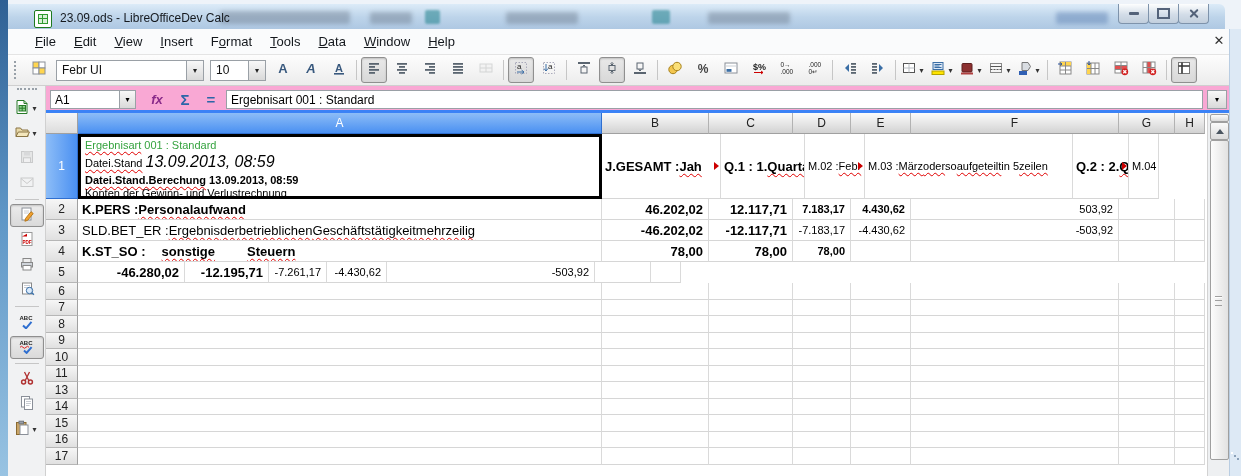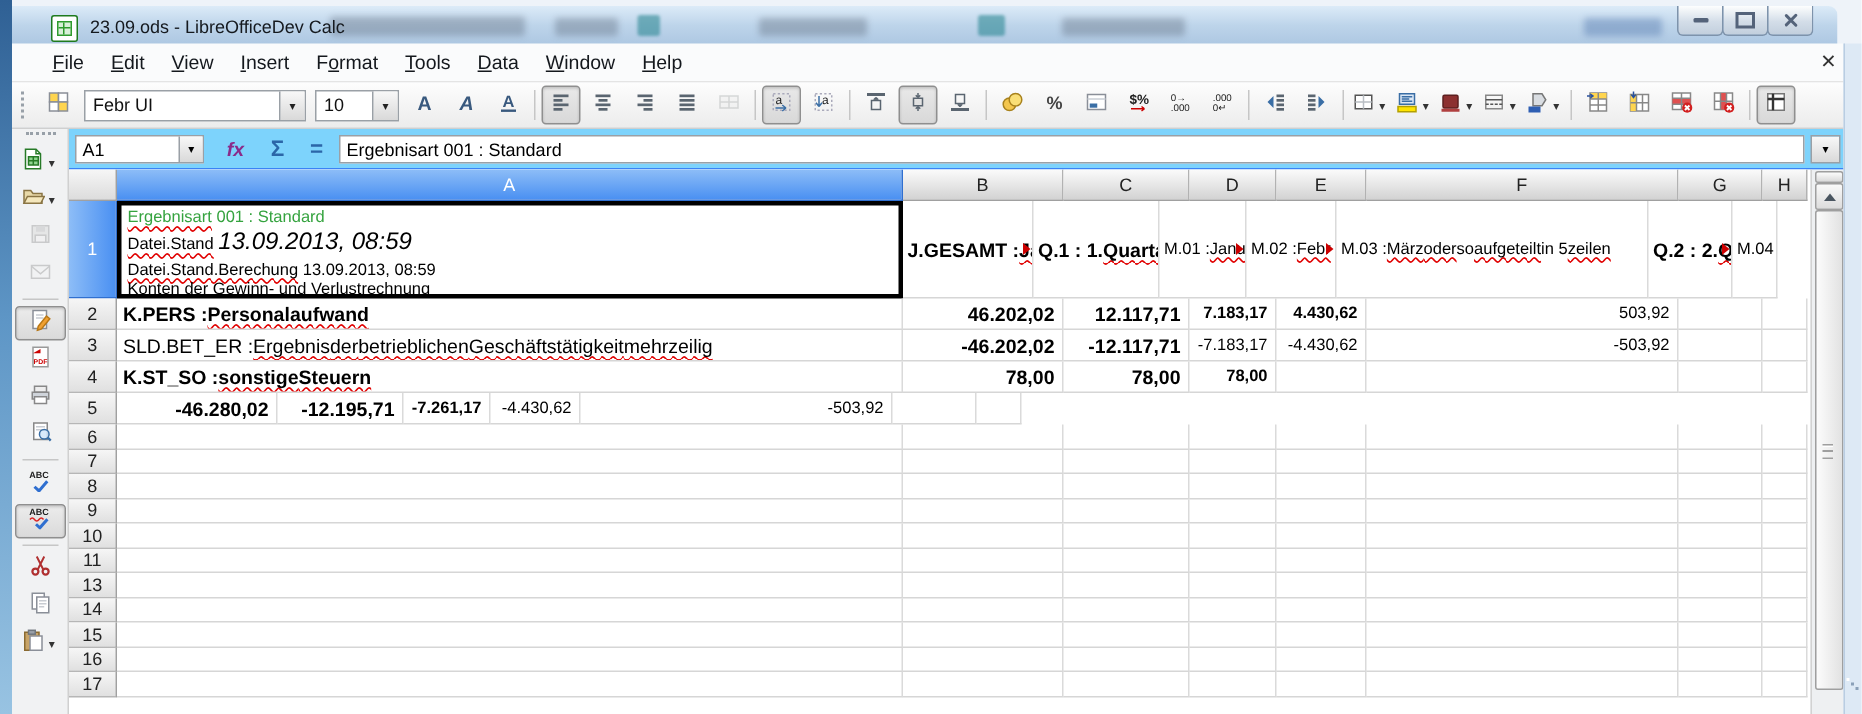--- a/index.html
+++ b/index.html
@@ -34,21 +34,21 @@
   .toolbar{left:8px;top:55px;width:1221px;height:31px;background:linear-gradient(180deg,#fdfdfd,#ececec);border-bottom:1px solid #cfcfcf;display:flex;align-items:center;padding-left:4px;box-sizing:border-box;}
   .grip{width:5px;height:18px;border-left:2px dotted #98a0a8;margin:0 4px 0 2px;}
   .tsep{width:1px;height:20px;background:#c6c6c6;margin:0 3px;}
   .tbtn{height:24px;min-width:24px;border:1px solid transparent;border-radius:3px;display:flex;align-items:center;justify-content:center;margin:0 1px;position:relative;}
   .tbtn.pressed{background:linear-gradient(#e9e9e9,#d8d8d8);border-color:#8f8f8f;box-shadow:inset 0 1px 2px rgba(0,0,0,.18);}
   .tbtn.disabled{opacity:.4;filter:grayscale(.8);}
   .dd{font-size:8px;color:#333;width:9px;text-align:center;}
   .combo{height:21px;border:1px solid #9aa0a6;background:#fff;display:flex;align-items:center;font-size:12px;color:#111;padding-left:5px;margin:0 3px;box-sizing:border-box;}
   .combo-btn{margin-left:auto;width:16px;height:100%;background:linear-gradient(#f8f8f8,#d9d9d9);border-left:1px solid #9aa0a6;display:flex;align-items:center;justify-content:center;font-size:8px;color:#222;}
   
-  .formulabar{left:46px;top:86px;width:1183px;height:27px;background:#7dd3fc;border-bottom:1px solid #3b82f6;box-sizing:border-box;}
+  .formulabar{left:46px;top:86px;width:1183px;height:27px;background:#f9a8d4;border-bottom:3px solid #3b82f6;box-sizing:border-box;}
   .namebox{position:absolute;left:4px;top:4px;width:86px;height:19px;border:1px solid #9aa0a6;background:#fff;display:flex;align-items:center;font-size:12px;padding-left:4px;box-sizing:border-box;}
   .nb-btn{margin-left:auto;width:15px;height:100%;background:linear-gradient(#f8f8f8,#d9d9d9);border-left:1px solid #9aa0a6;display:flex;align-items:center;justify-content:center;font-size:8px;}
   .fbic{position:absolute;top:4px;height:19px;display:flex;align-items:center;justify-content:center;width:22px;font-weight:bold;}
   .fx{left:100px;color:#8a2b8a;font-style:italic;font-size:13px;}
   .sum{left:128px;color:#2b66a8;font-size:15px;}
   .eq{left:154px;color:#2b66a8;font-size:15px;}
   .inputline{position:absolute;left:180px;top:4px;width:977px;height:19px;border:1px solid #9aa0a6;background:#fff;font-size:12px;color:#000;display:flex;align-items:center;padding-left:4px;box-sizing:border-box;white-space:nowrap;overflow:hidden;}
   .fb-expand{position:absolute;left:1161px;top:4px;width:20px;height:19px;border:1px solid #9aa0a6;background:linear-gradient(#f8f8f8,#d9d9d9);display:flex;align-items:center;justify-content:center;font-size:8px;box-sizing:border-box;}
   
   .sidebar{left:8px;top:86px;width:38px;height:390px;background:#f1f2f3;border-right:1px solid #d0d0d0;box-sizing:border-box;display:flex;flex-direction:column;align-items:center;padding-top:2px;}
@@ -72,21 +72,21 @@
   .cell.s11{font-size:11px;}
   .cell.txt{padding-left:4px;display:flex;align-items:center;}
   .cell.num{text-align:right;padding-right:5px;display:flex;align-items:center;justify-content:flex-end;}
   .cell.bold{font-weight:bold;}
   .cell.sm{font-size:11px;}
   .a1{border:3px solid #000;background:#fff;padding:2px 0 0 4px;}
   .a1l{display:block;}
   .a1l1{font-size:11px;line-height:13px;color:#35a33f;}
   .a1l2{font-size:11px;line-height:19px;color:#000;}
   .a1l2 .big{font-size:16px;font-style:italic;}
-  .a1l3{font-size:11px;line-height:14px;color:#000;}
+  .a1l3{font-size:11px;line-height:14px;color:#000;font-weight:bold;}
   .a1l4{font-size:11px;line-height:13px;color:#000;}
   .sp{text-decoration:underline;text-decoration-style:wavy;text-decoration-color:#e00000;text-decoration-thickness:1px;text-underline-offset:2px;text-decoration-skip-ink:none;}
   .ovf{position:absolute;right:1px;top:50%;margin-top:-4px;width:0;height:0;border-left:5px solid #cc0000;border-top:4px solid transparent;border-bottom:4px solid transparent;}
   
   .vscroll{left:1207px;top:113px;width:22px;height:363px;background:#eef0f2;border-left:1px solid #d2d2d2;box-sizing:border-box;}
   .vs-split{position:absolute;left:2px;top:1px;width:17px;height:6px;background:linear-gradient(#fcfcfc,#dadada);border:1px solid #9f9f9f;border-radius:2px;}
   .vs-up{position:absolute;left:2px;top:9px;width:17px;height:16px;background:linear-gradient(#fafafa,#dcdcdc);border:1px solid #9f9f9f;border-radius:2px;display:flex;align-items:center;justify-content:center;}
   .vs-up::before{content:"";width:0;height:0;border-left:4px solid transparent;border-right:4px solid transparent;border-bottom:5px solid #4a5560;}
   .vs-thumb{position:absolute;left:2px;top:27px;width:17px;height:318px;background:linear-gradient(90deg,#fcfcfc,#e2e2e2);border:1px solid #9f9f9f;border-radius:2px;}
   .vs-grip{position:absolute;left:4px;top:50%;width:7px;height:8px;margin-top:-4px;border-top:1px solid #9f9f9f;border-bottom:1px solid #9f9f9f;background:linear-gradient(#fff 0 1px,transparent 1px 3px,#9f9f9f 3px 4px,transparent 4px);}
@@ -507,33 +507,28 @@
       <div class="colhdr" style="width: 30px;">H</div>
     </div>
     <div class="row" style="height: 65px;">
       <div class="rowhdr sel">1</div>
       <div class="cell a1" style="width: 524px; height: 100%;">
         <span class="a1l a1l1"><span class="sp">Ergebnisart</span><span> 001 : Standard</span></span>
         <span class="a1l a1l2"><span class="sp">Datei.Stand</span><span> </span><span class=" big">13.09.2013, 08:59</span></span>
         <span class="a1l a1l3"><span class="sp">Datei.Stand.Berechung</span><span> 13.09.2013, 08:59</span></span>
         <span class="a1l a1l4"><span class="sp">Konten der Gewinn- und Verlustrechnung</span></span>
       </div>
-      <div class="cell hdrc b13" style="width: 87px; height: 100%;">
+      <div class="cell hdrc b13" style="width: 119px; height: 100%;">
         <span>J.GESAMT : </span>
         <span class="sp">Jah</span>
         <span class="ovf"></span>
       </div>
       <div class="cell hdrc b13" style="width: 84px; height: 100%;">
         <span>Q.1 : 1. </span>
         <span class="sp">Quartal</span>
-      </div>
-      <div class="cell hdrc s11" style="width: 58px; height: 100%;">
-        <span>M.01 : </span>
-        <span class="sp">Janu</span>
-        <span class="ovf"></span>
       </div>
       <div class="cell hdrc s11" style="width: 60px; height: 100%;">
         <span>M.02 : </span>
         <span class="sp">Febr</span>
         <span class="ovf"></span>
       </div>
       <div class="cell hdrc s11" style="width: 208px; height: 100%;">
         <span>M.03 : </span>
         <span class="sp">März</span>
         <span> </span>
@@ -583,39 +578,39 @@
       <div class="cell num bold" style="width: 107px; height: 100%;">-46.202,02</div>
       <div class="cell num bold" style="width: 84px; height: 100%;">-12.117,71</div>
       <div class="cell num sm" style="width: 58px; height: 100%;">-7.183,17</div>
       <div class="cell num sm" style="width: 60px; height: 100%;">-4.430,62</div>
       <div class="cell num sm" style="width: 208px; height: 100%;">-503,92</div>
       <div class="cell" style="width: 56px; height: 100%;"></div>
       <div class="cell" style="width: 30px; height: 100%;"></div>
     </div>
     <div class="row" style="height: 21px;">
       <div class="rowhdr">4</div>
-      <div class="cell txt bold" style="width: 524px; height: 100%;">
+      <div class="cell txt bold" style="width: 524px; height: 100%; gap: 16px;">
         <span>K.ST_SO : </span>
         <span class="sp">sonstige</span>
         <span> </span>
         <span class="sp">Steuern</span>
       </div>
       <div class="cell num bold" style="width: 107px; height: 100%;">78,00</div>
       <div class="cell num bold" style="width: 84px; height: 100%;">78,00</div>
       <div class="cell num bold sm" style="width: 58px; height: 100%;">78,00</div>
       <div class="cell" style="width: 60px; height: 100%;"></div>
       <div class="cell" style="width: 208px; height: 100%;"></div>
       <div class="cell" style="width: 56px; height: 100%;"></div>
       <div class="cell" style="width: 30px; height: 100%;"></div>
     </div>
     <div class="row" style="height: 21px;">
       <div class="rowhdr">5</div>
       <div class="cell num bold" style="width: 107px; height: 100%;">-46.280,02</div>
       <div class="cell num bold" style="width: 84px; height: 100%;">-12.195,71</div>
-      <div class="cell num sm" style="width: 58px; height: 100%; font-weight: bold;">-7.261,17</div>
+      <div class="cell num sm" style="width: 58px; height: 100%;">-7.261,17</div>
       <div class="cell num sm" style="width: 60px; height: 100%;">-4.430,62</div>
       <div class="cell num sm" style="width: 208px; height: 100%;">-503,92</div>
       <div class="cell" style="width: 56px; height: 100%;"></div>
       <div class="cell" style="width: 30px; height: 100%;"></div>
     </div>
     <div class="row" style="height: 16.5px;">
       <div class="rowhdr">6</div>
       <div class="cell" style="width: 524px; height: 100%;"></div>
       <div class="cell" style="width: 107px; height: 100%;"></div>
       <div class="cell" style="width: 84px; height: 100%;"></div>

